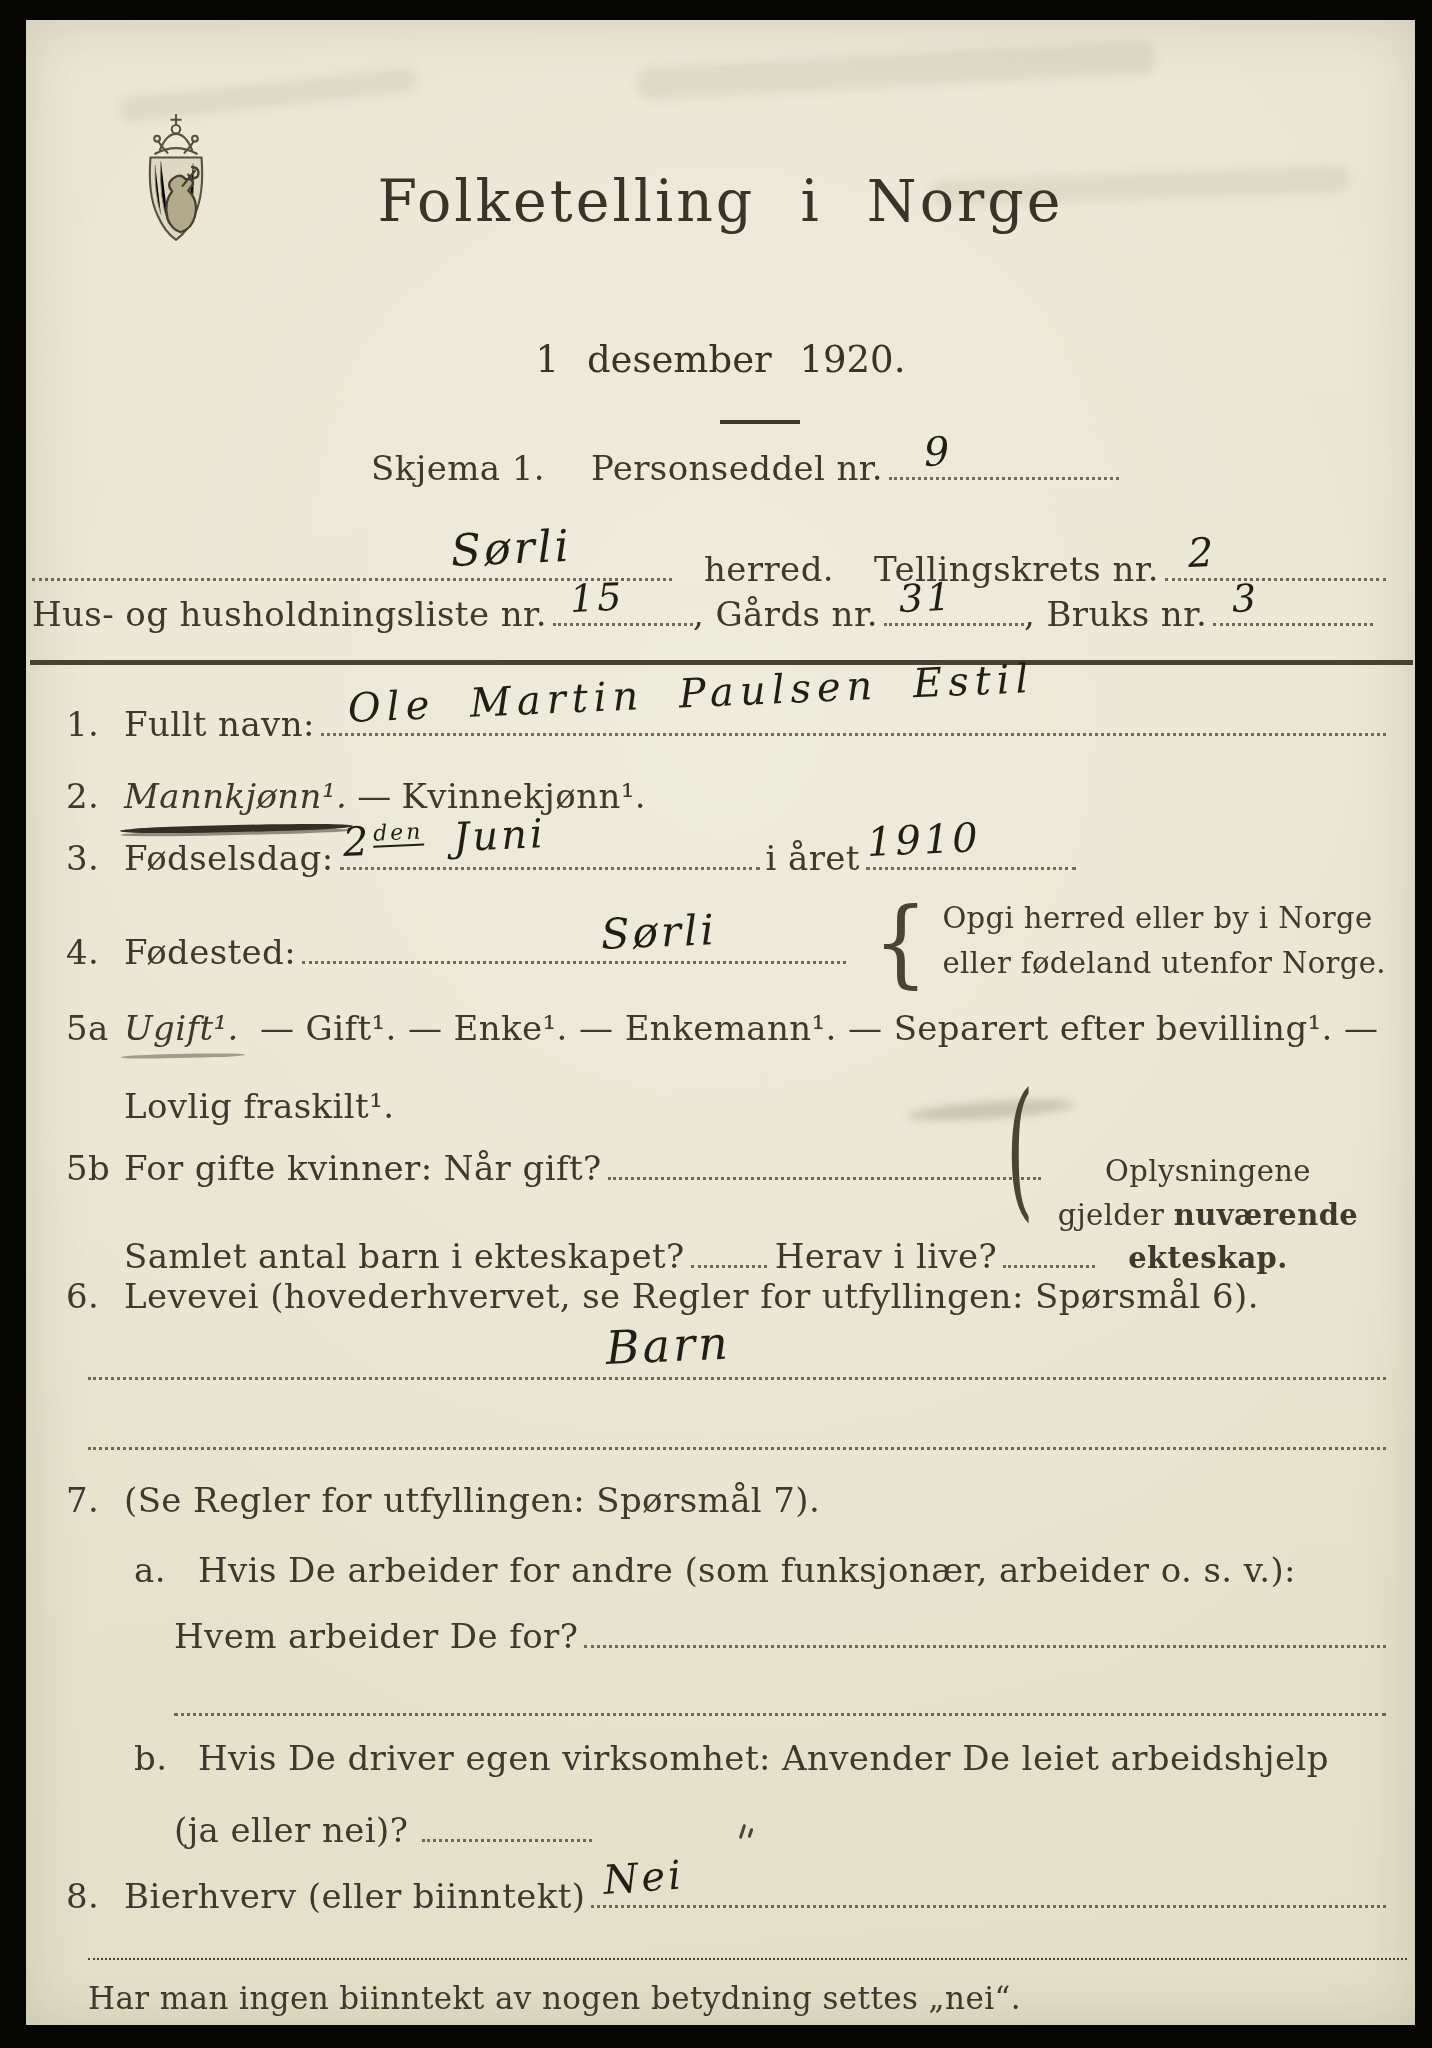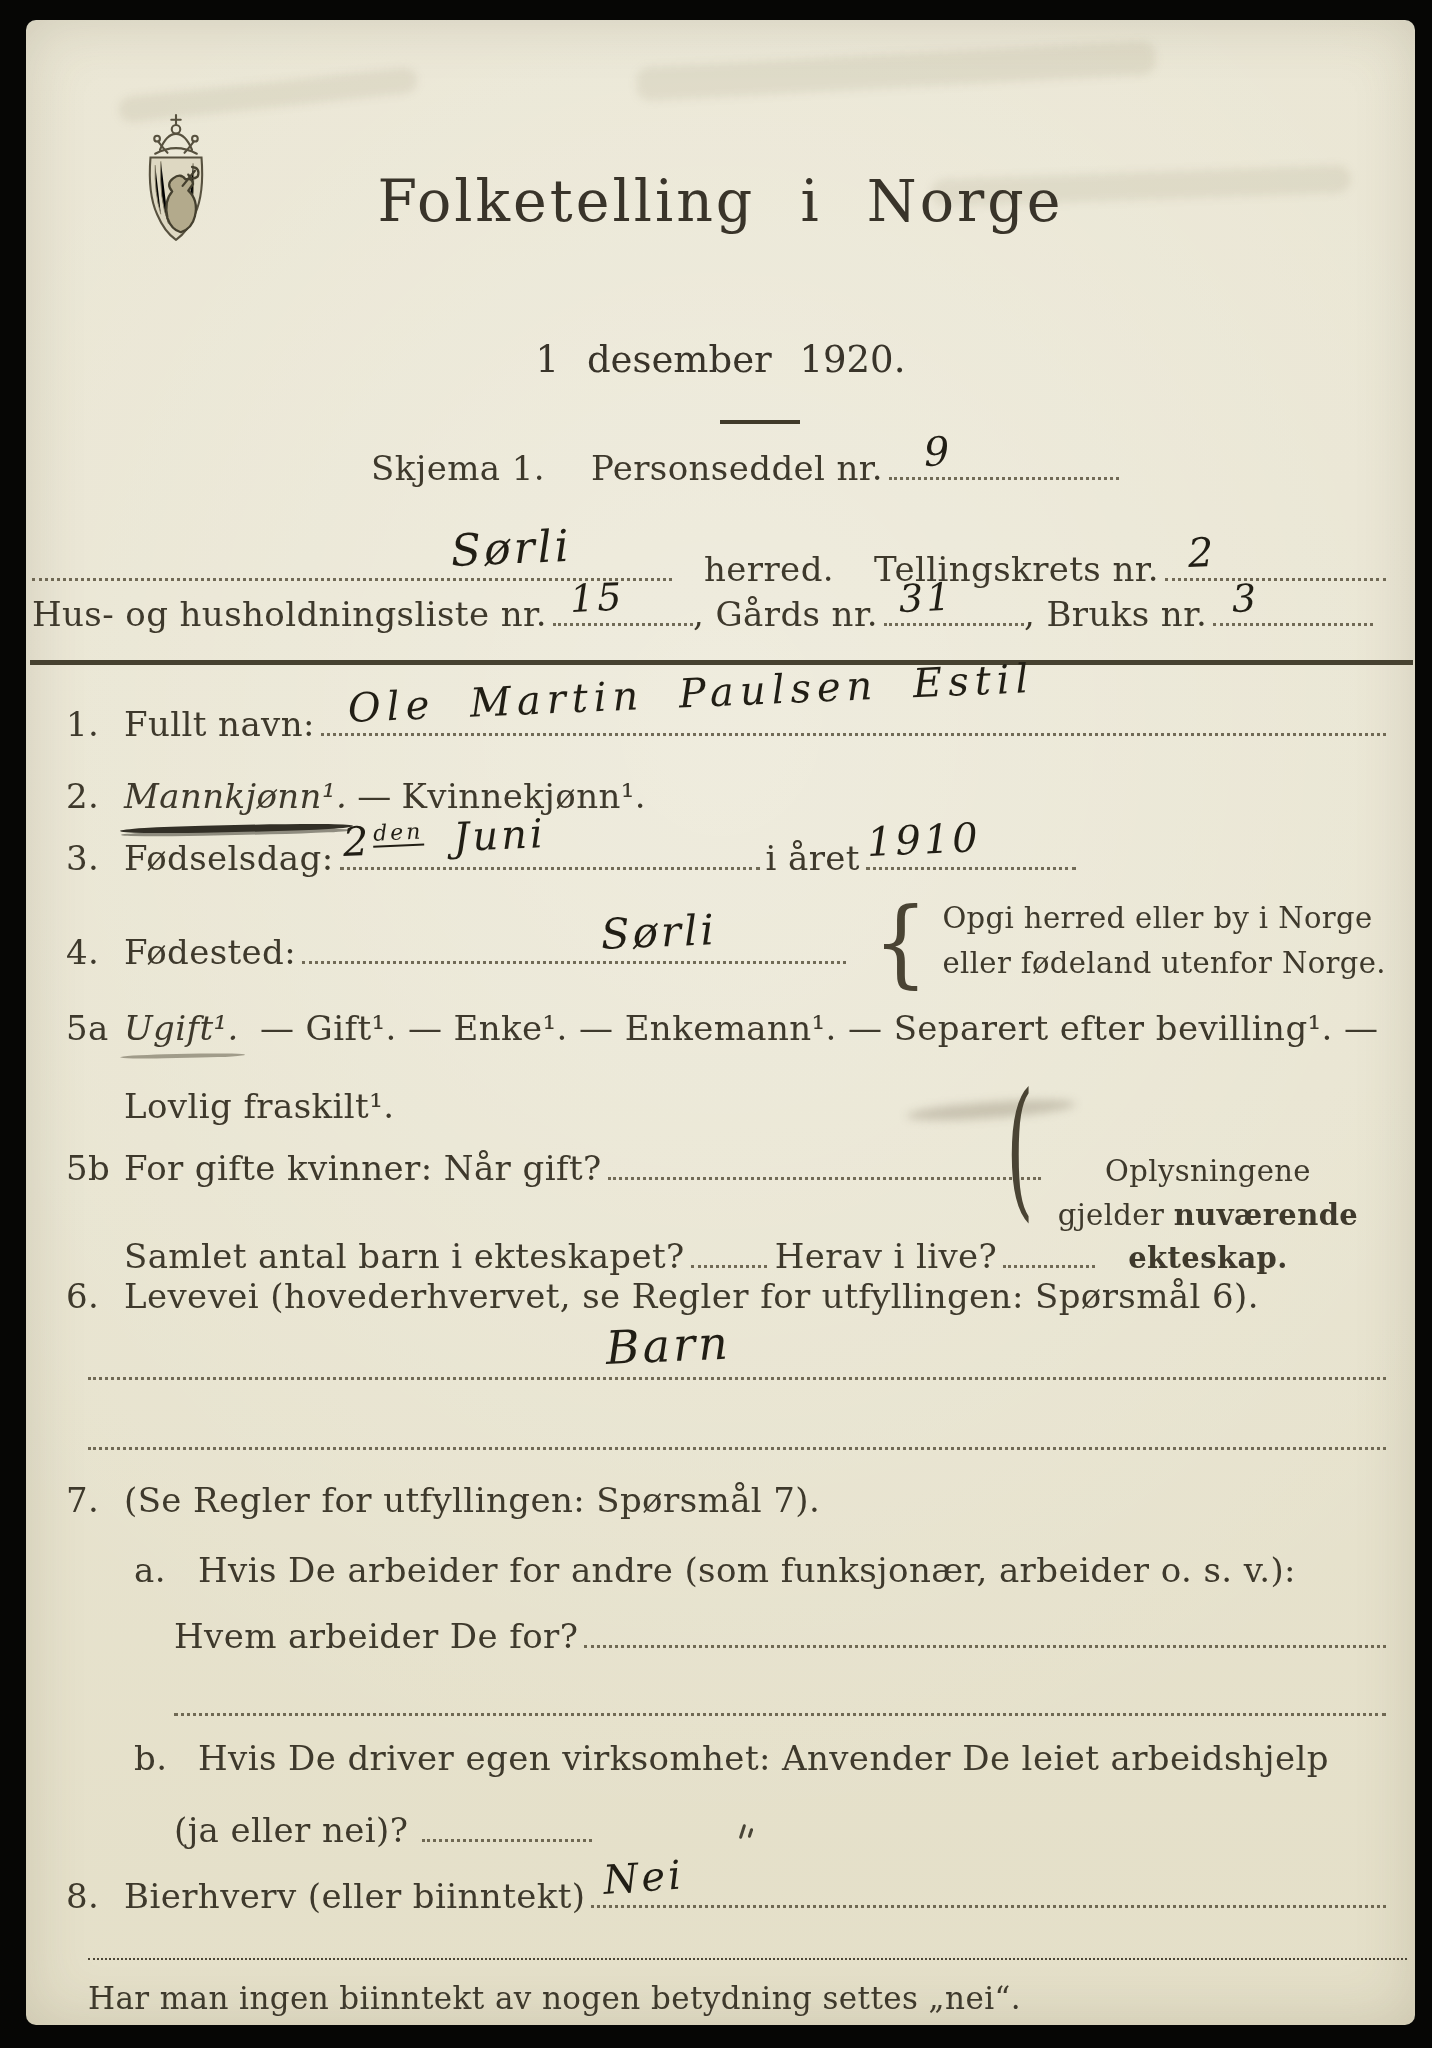--- a/index.html
+++ b/index.html
@@ -4,21 +4,21 @@
 <style>
   html,body{margin:0;padding:0;background:#111;}
   #stage{position:relative;width:1432px;height:2048px;margin:0 auto;background:#060605;overflow:hidden;
          font-family:"DejaVu Serif","Liberation Serif",serif;}
   
   .paper{position:absolute;left:26px;top:20px;right:17px;bottom:23px;
          background:
            radial-gradient(115% 90% at 50% 35%, rgba(255,255,255,.28), rgba(255,255,255,0) 62%),
            linear-gradient(176deg,#eae6d4 0%,#e8e4d0 55%,#e4dfc8 100%);
          box-shadow:inset 0 0 60px rgba(90,80,50,.18);
-         color:#3e392c;border-radius:10px;}
+         color:#3e392c;}
   .row{position:absolute;left:40px;right:29px;display:flex;align-items:baseline;
        font-size:34px;letter-spacing:.4px;white-space:nowrap;}
   .num{flex:0 0 58px;}
   .lbl{margin-right:6px;}
   
   .fill{position:relative;height:5px;border-bottom:3px dotted rgba(78,70,50,.78);align-self:baseline;}
   .grow{flex:1 1 auto;}
   
   .hand{position:absolute;bottom:2px;font-style:italic;color:#211e15;
         transform:rotate(-2.5deg);transform-origin:left bottom;white-space:nowrap;

